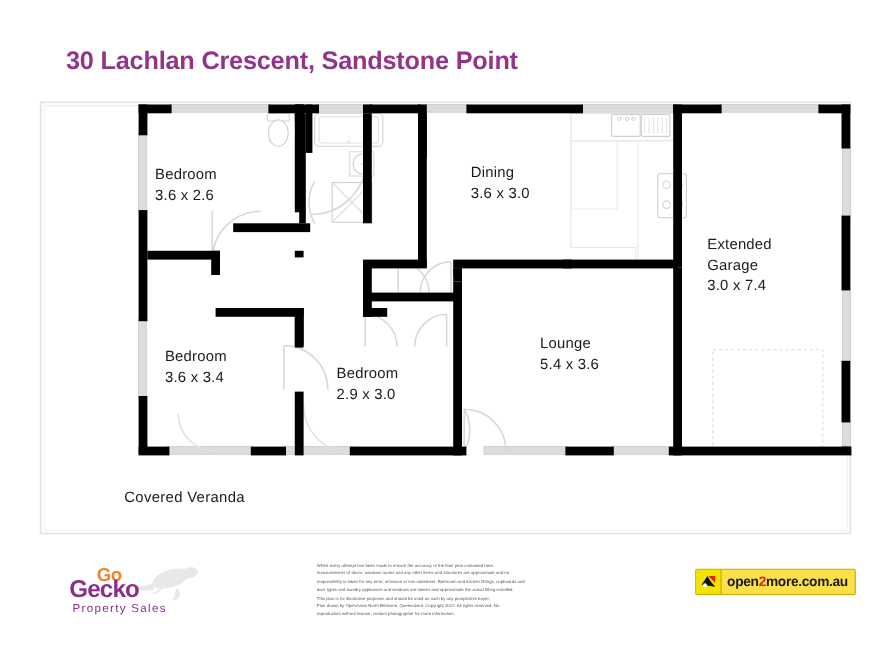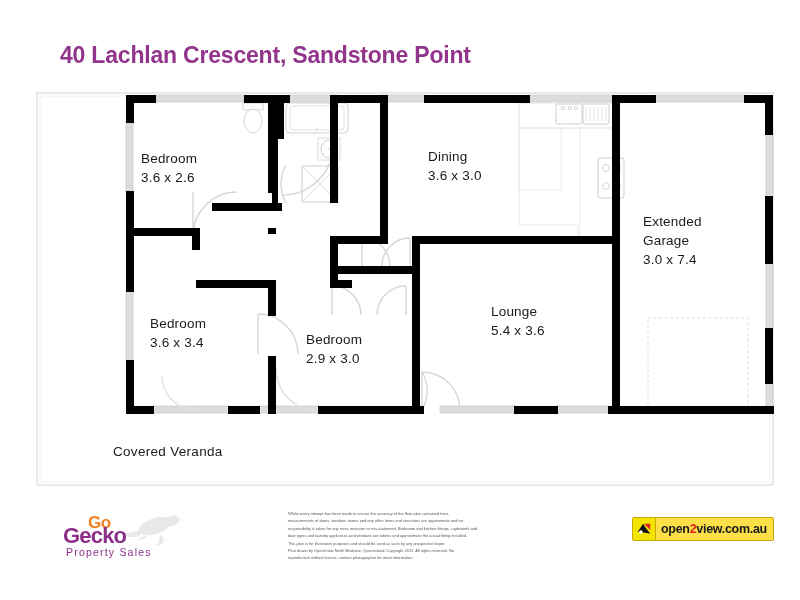--- a/index.html
+++ b/index.html
@@ -116,21 +116,21 @@
     letter-spacing: -0.3px;
     white-space: nowrap;
   }
   #o2v-text .two { color: #e0221c; }
 </style>
 </head>
 <body>
 
 <div id="page">
 
-  <div id="title">40 Lachlan Crescent, Sandstone Point</div>
+  <div id="title">30 Lachlan Crescent, Sandstone Point</div>
 
   <svg id="plan-svg" viewBox="0 0 800 600">
     <defs></defs>
 
     <g>
       <rect x="37" y="93" width="736" height="392" fill="none" stroke="#e4e4e4" stroke-width="1.6"></rect>
       <rect x="40" y="96" width="730" height="386" fill="none" stroke="#efefef" stroke-width="1"></rect>
     </g>
 
     <g fill="#dcdcdc" stroke="#c8c8c8" stroke-width="0.7">
@@ -365,18 +365,18 @@
       <div id="o2v-icon">
         <svg viewBox="0 0 18 18" width="16" height="16">
           <path d="M2 12 L8 3 L11 8 L16 14 Z" fill="#111111"></path>
           <path d="M9 3 L16 3 L16 10 Z" fill="#e0221c"></path>
           <circle cx="5.5" cy="12.5" r="2" fill="#ffffff"></circle>
         </svg>
       </div>
       <div id="o2v-text">
         <span>open</span>
           <span class="two">2</span>
-          <span>view.com.au</span>
+          <span>more.com.au</span>
       </div>
     </div>
 
   </div>
 </div>
 
 </body></html>

